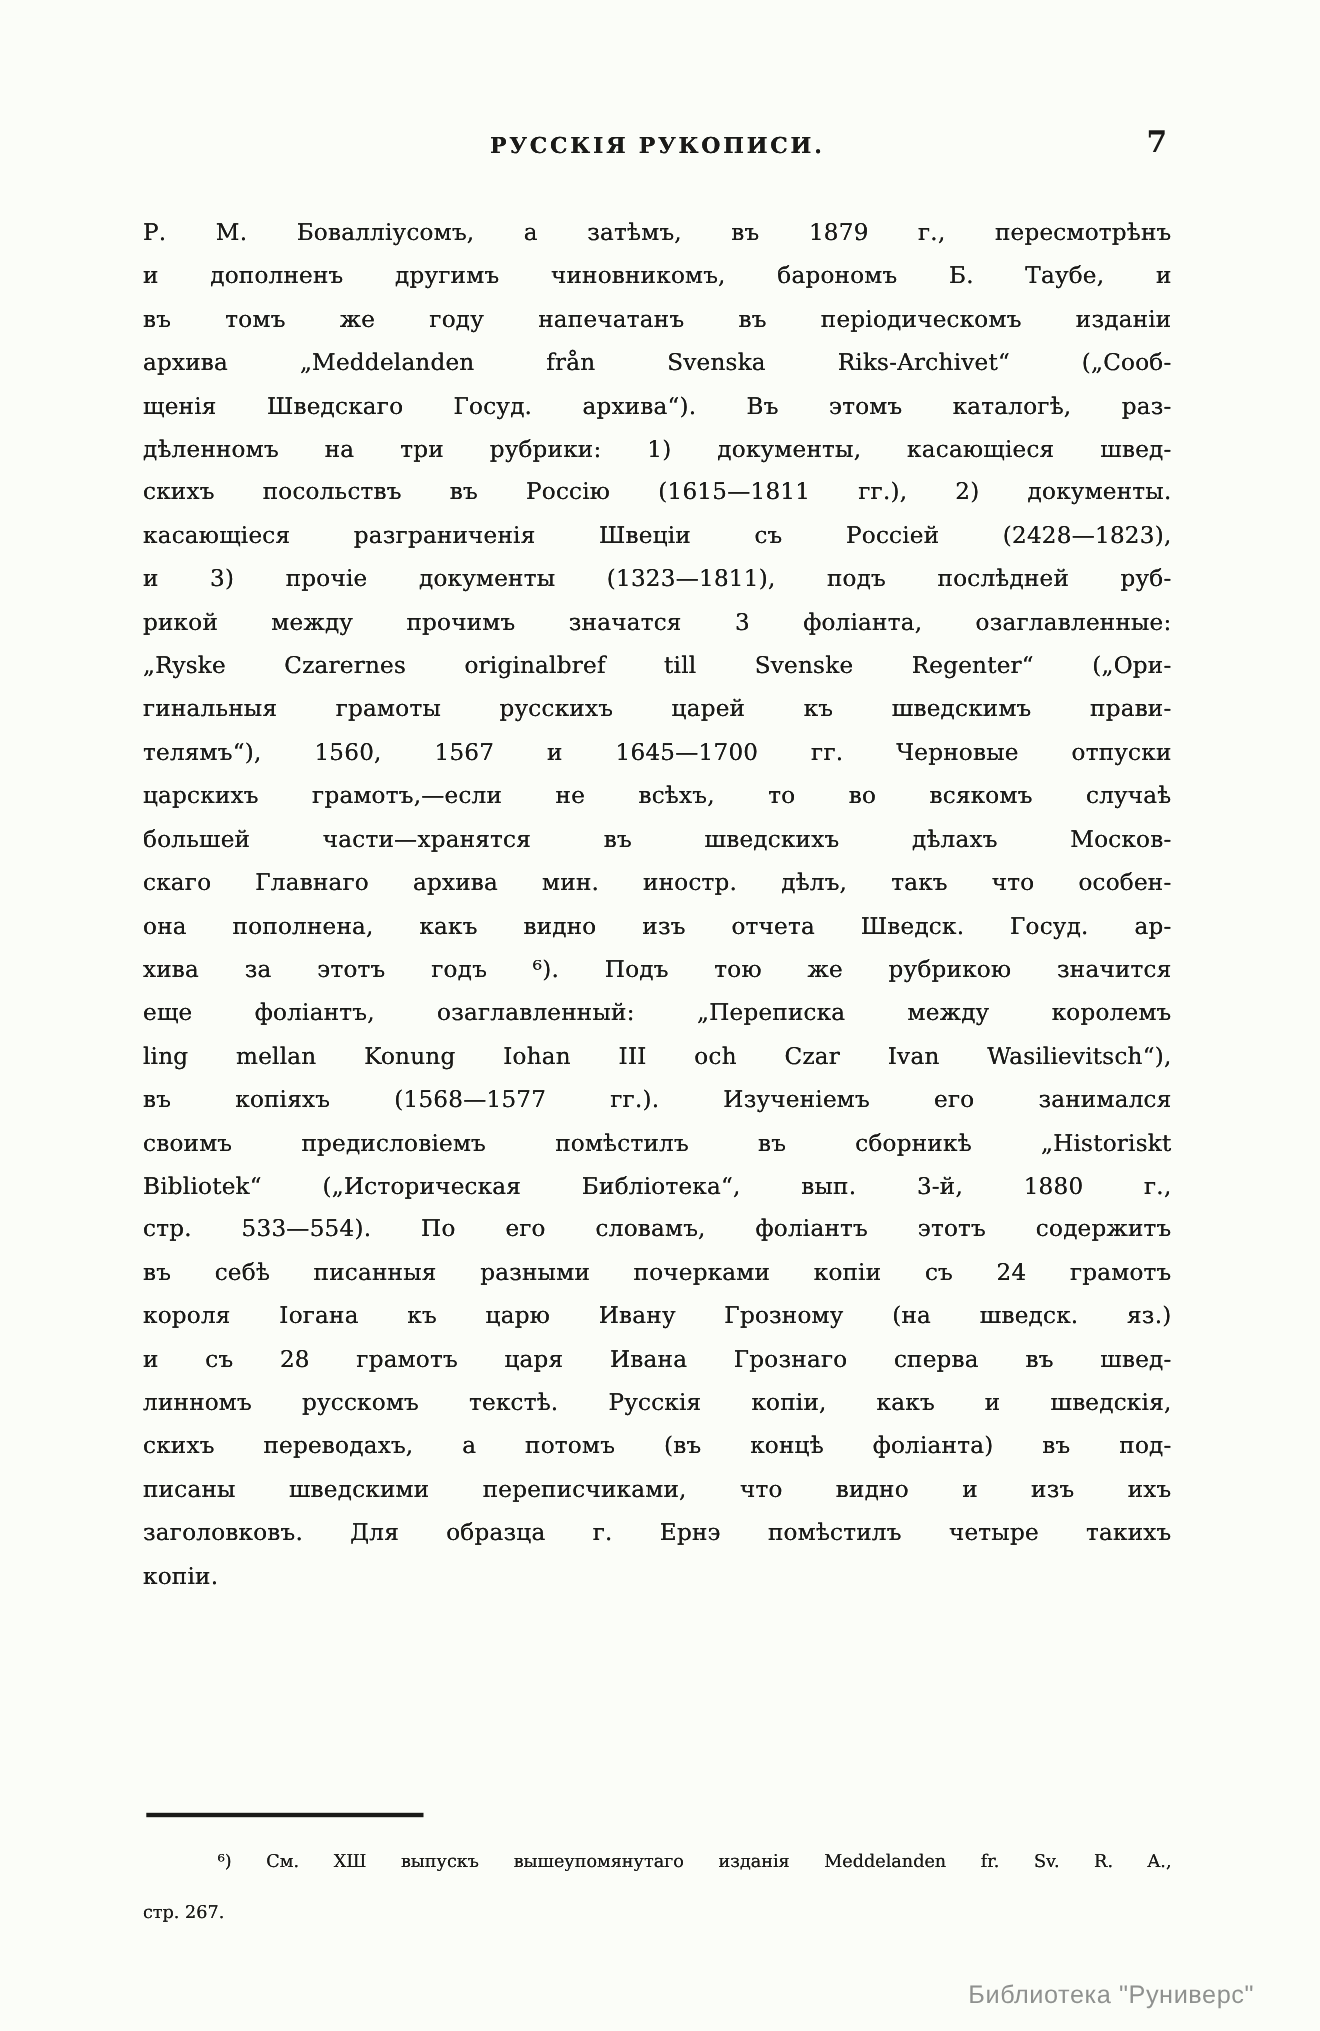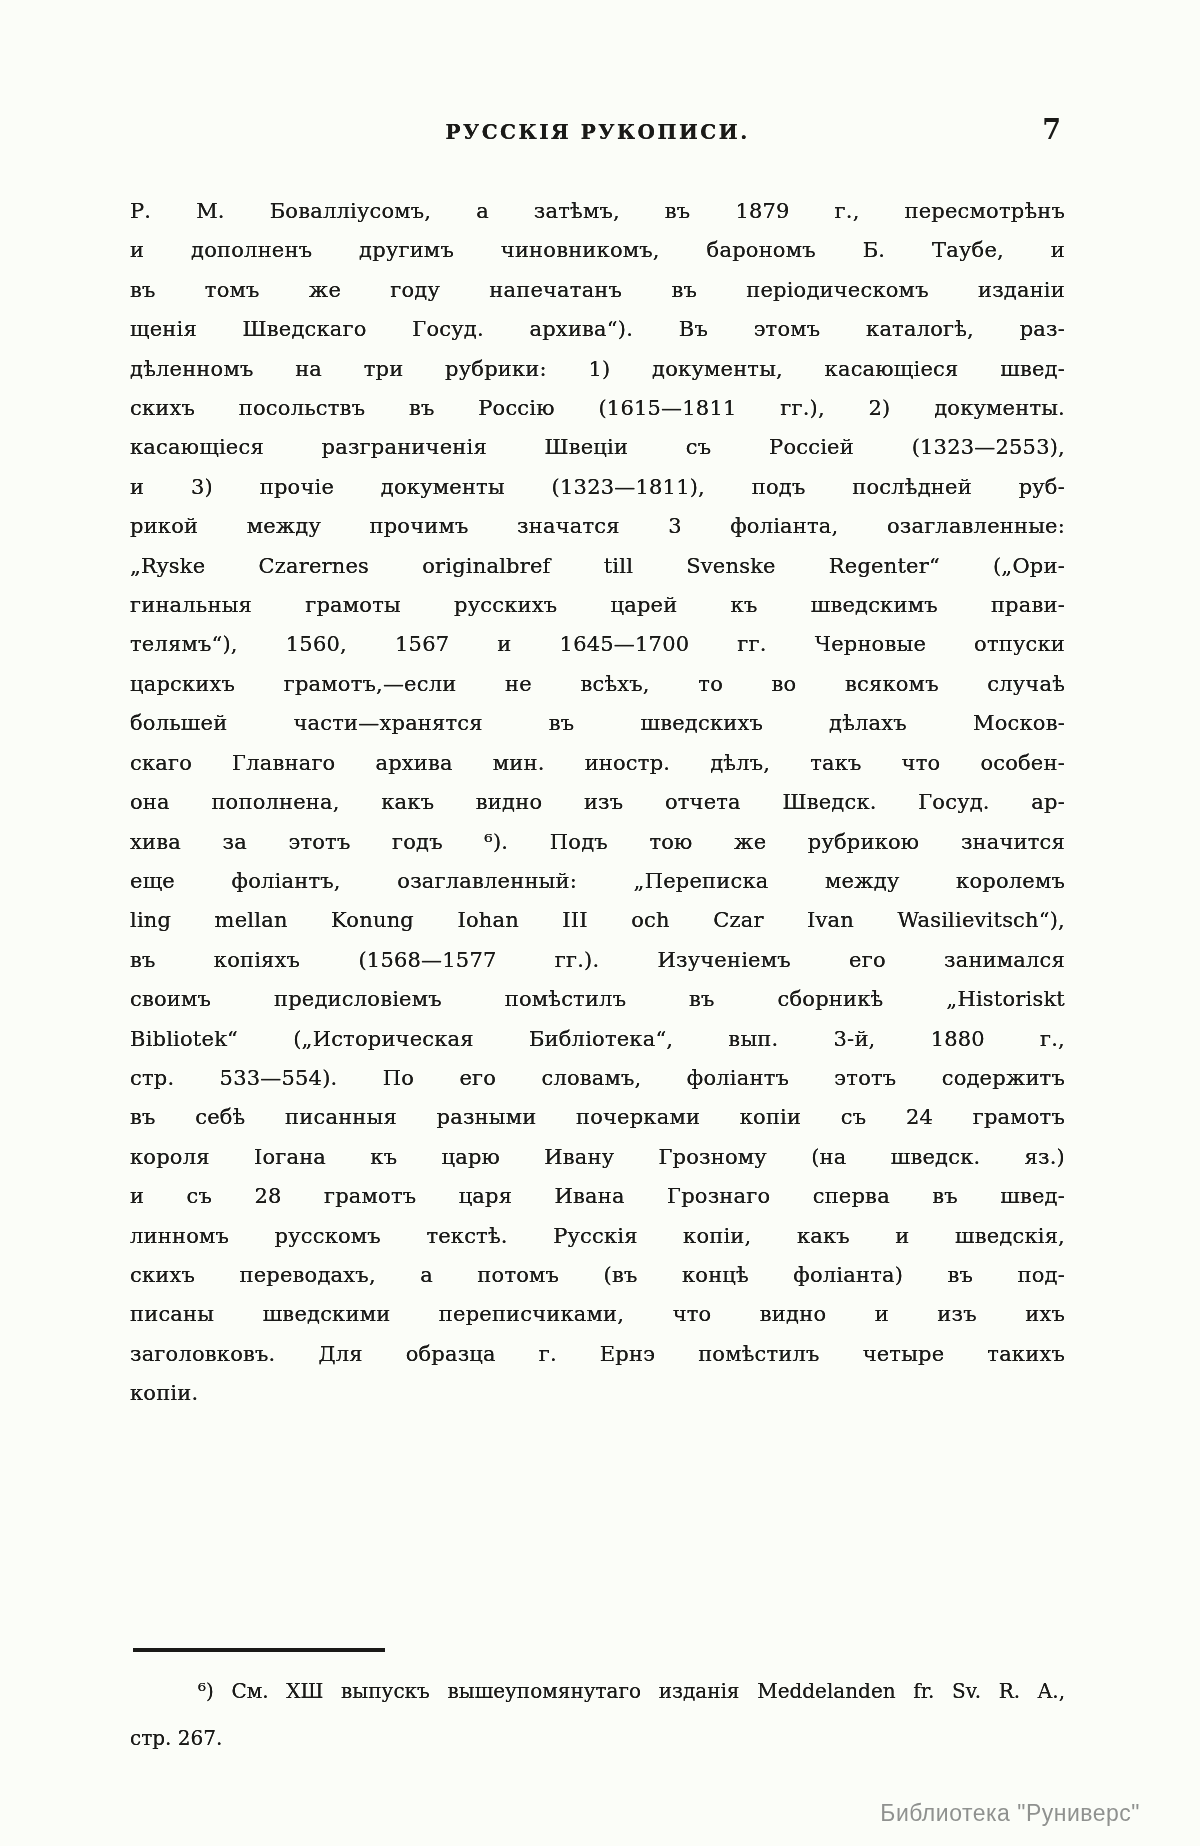--- a/index.html
+++ b/index.html
@@ -63,21 +63,21 @@
     width: 252px;
     height: 4px;
     background: #1a1a18;
   }
 
   .footnote {
     position: absolute;
     top: 1652px;
     left: 130px;
     width: 935px;
-    font-size: 20px;
+    font-size: 16px;
     line-height: 47px;
     text-shadow: 0 0 0.4px currentColor;
   }
   .fn-line { text-align: justify; }
   .fn-line.fn-first {
     text-indent: 68px;
     text-align-last: justify;
   }
   .fn-line.last { text-align-last: left; }
 
@@ -98,24 +98,25 @@
 
   <div class="running-header">
     <div class="header-title">РУССКІЯ РУКОПИСИ.</div>
     <div class="page-number">7</div>
   </div>
 
   <div class="body-text" id="body-text">
       <div class="line">Р. М. Бовалліусомъ, а затѣмъ, въ 1879 г., пересмотрѣнъ</div>
       <div class="line">и дополненъ другимъ чиновникомъ, барономъ Б. Таубе, и</div>
       <div class="line">въ томъ же году напечатанъ въ періодическомъ изданіи</div>
+      <div class="line">архива „Meddelanden från Svenska Riks-Archivet“ („Сооб-</div>
       <div class="line">щенія Шведскаго Госуд. архива“). Въ этомъ каталогѣ, раз-</div>
       <div class="line">дѣленномъ на три рубрики: 1) документы, касающіеся швед-</div>
       <div class="line">скихъ посольствъ въ Россію (1615—1811 гг.), 2) документы.</div>
-      <div class="line">касающіеся разграниченія Швеціи съ Россіей (1323—2553),</div>
+      <div class="line">касающіеся разграниченія Швеціи съ Россіей (2428—1823),</div>
       <div class="line">и 3) прочіе документы (1323—1811), подъ послѣдней руб-</div>
       <div class="line">рикой между прочимъ значатся 3 фоліанта, озаглавленные:</div>
       <div class="line">„Ryske Czarernes originalbref till Svenske Regenter“ („Ори-</div>
       <div class="line">гинальныя грамоты русскихъ царей къ шведскимъ прави-</div>
       <div class="line">телямъ“), 1560, 1567 и 1645—1700 гг. Черновые отпуски</div>
       <div class="line">царскихъ грамотъ,—если не всѣхъ, то во всякомъ случаѣ</div>
       <div class="line">большей части—хранятся въ шведскихъ дѣлахъ Москов-</div>
       <div class="line">скаго Главнаго архива мин. иностр. дѣлъ, такъ что особен-</div>
       <div class="line">она пополнена, какъ видно изъ отчета Шведск. Госуд. ар-</div>
       <div class="line">хива за этотъ годъ ⁶). Подъ тою же рубрикою значится</div>

